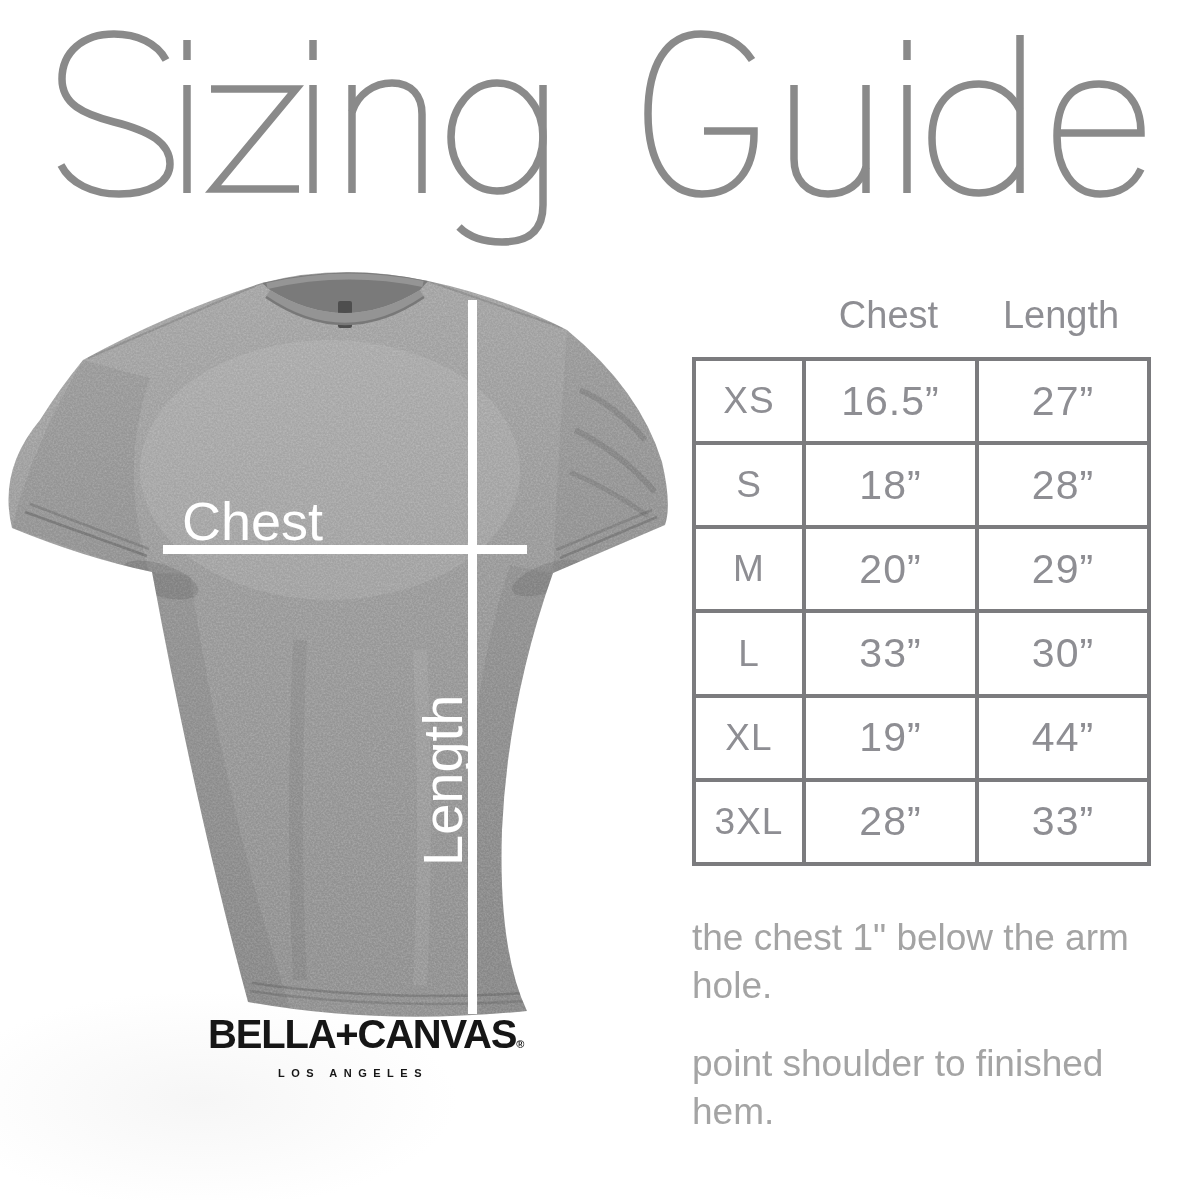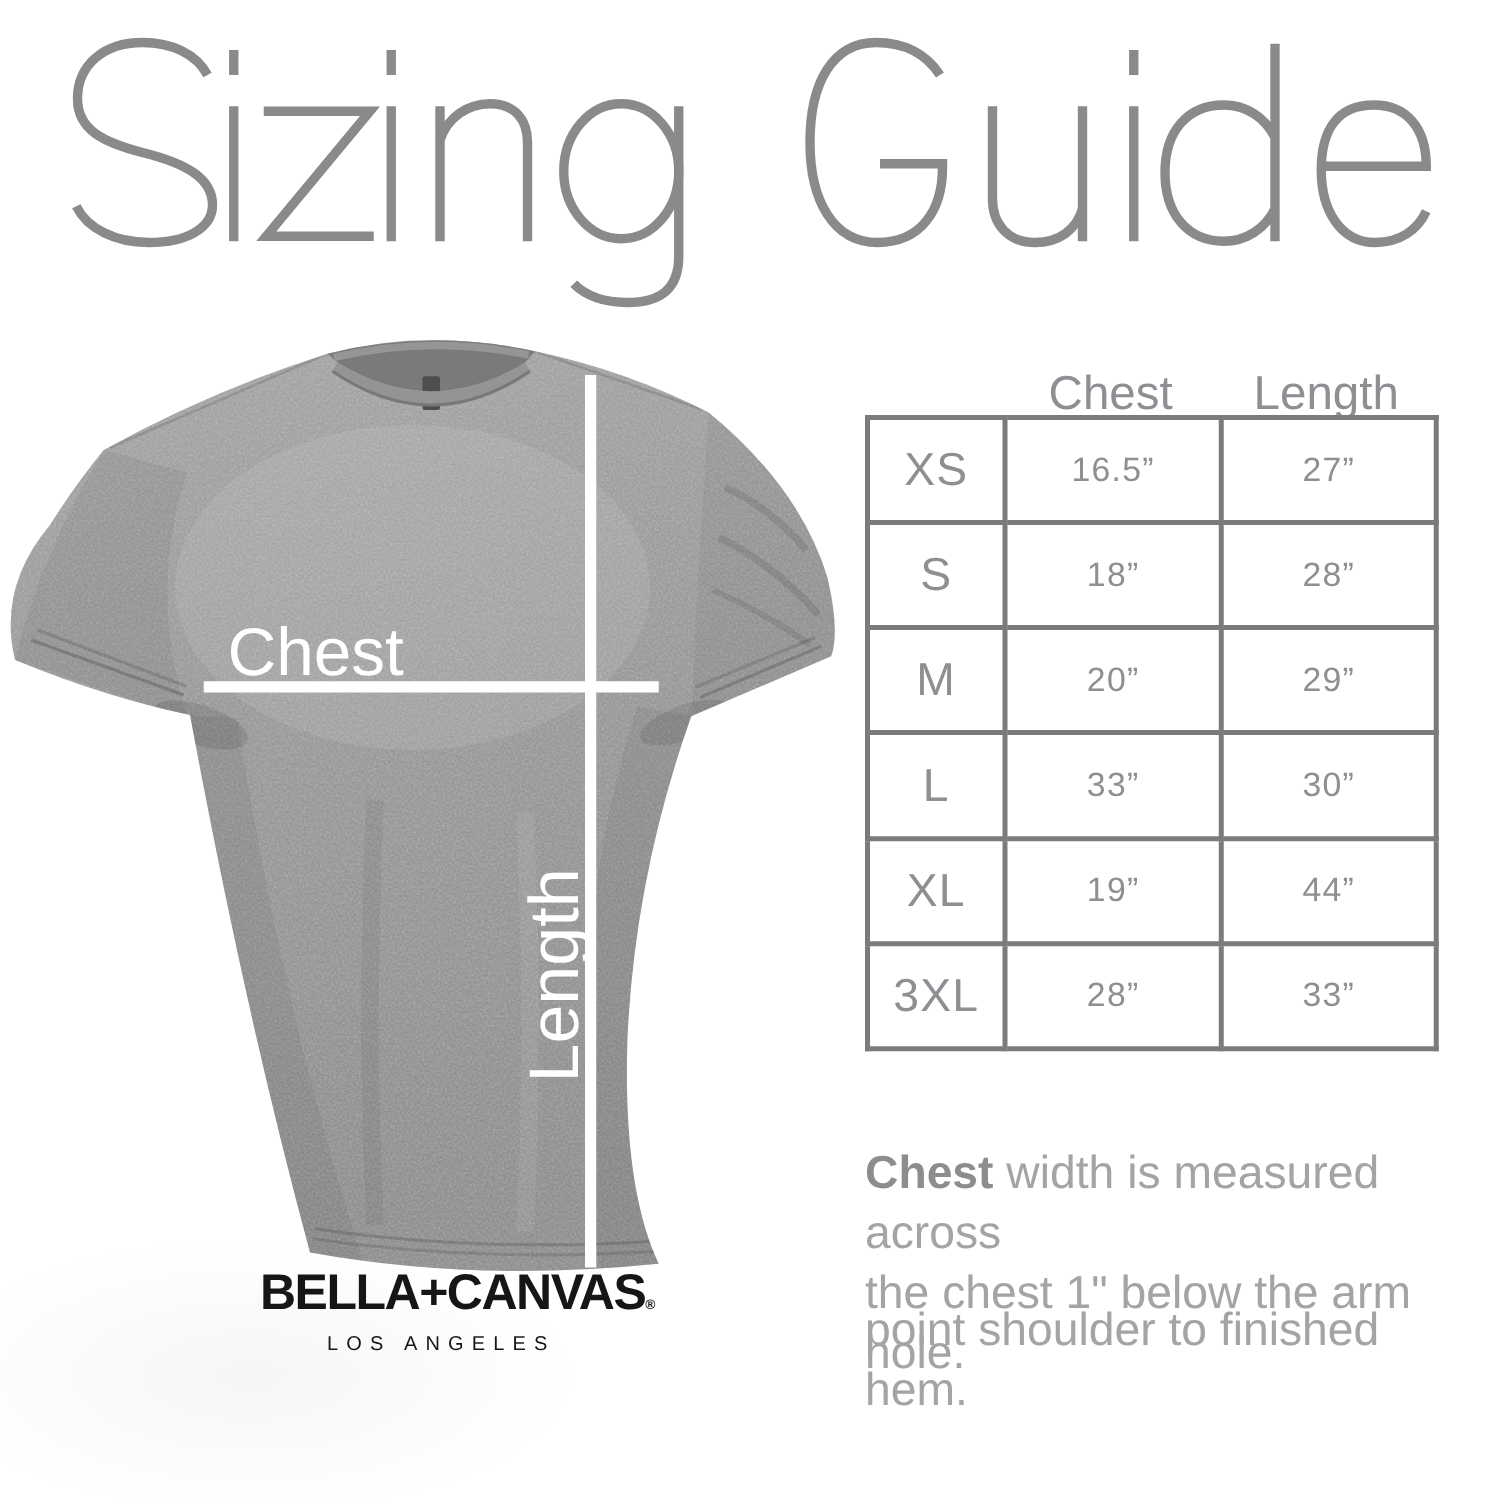--- a/index.html
+++ b/index.html
@@ -26,28 +26,28 @@
   
   .tbl-headers {
     left:692px; top:294px; width:455px; height:44px;
     display:grid; grid-template-columns:110px 173px 172px;
     color:var(--table_text,#8e8e93); font-size:38px;
   }
   .tbl-headers span { text-align:center; }
 
   
   table.size-table {
-    position:absolute; left:692px; top:332px; width:455px; height:509px;
+    position:absolute; left:692px; top:357px; width:455px; height:509px;
     border-collapse:collapse; table-layout:fixed;
     color:var(--table_text,#8e8e93);
   }
   table.size-table td {
     border:4px solid var(--table_border,#7b7b7e);
     text-align:center; vertical-align:middle;
-    font-size:27px; letter-spacing:1px; padding:0;
+    font-size:41px; letter-spacing:1px; padding:0;
   }
   table.size-table td.c-size { font-size:37px; }
   table.size-table col.col-size { width:110px; }
   table.size-table col.col-chest { width:173px; }
   table.size-table col.col-length { width:172px; }
 
   
   .note {
     left:692px; width:490px; color:var(--note_text,#a4a4a4);
     font-size:37px; line-height:48px;
@@ -57,21 +57,21 @@
   .note-2 { top:1040px; }
 
   
   .brand { left:208px; top:1012px; width:290px; text-align:center; }
   .brand .wordmark {
     color:var(--logo_black,#161616); font-size:40px; font-weight:bold;
     letter-spacing:-1.2px; white-space:nowrap; text-align:left; line-height:44px;
   }
   .brand .reg { font-size:11px; letter-spacing:0; vertical-align:baseline; }
   .brand .city {
-    color:var(--logo_black,#161616); font-size:16px; font-weight:normal;
+    color:var(--logo_black,#161616); font-size:11px; font-weight:bold;
     letter-spacing:6.5px; margin-top:1px; white-space:nowrap;
   }
 </style>
 </head>
 <body>
 
 <div class="stage">
 
   <div class="abs bg-blob"></div>
 
@@ -234,21 +234,20 @@
       </tr>
       <tr>
         <td class="c-size">3XL</td>
         <td>28”</td>
         <td>33”</td>
       </tr>
     </tbody>
   </table>
 
   <div class="abs note note-1">
-    <div><span class="lead">Chest</span><span> width is measured across</span></div>
     <div>the chest 1" below the arm hole.</div>
   </div>
   <div class="abs note note-2">
     <div>point shoulder to finished hem.</div>
   </div>
 
   <div class="abs brand">
     <div class="wordmark"><span>BELLA+CANVAS</span><span class="reg">®</span></div>
     <div class="city">LOS ANGELES</div>
   </div>

